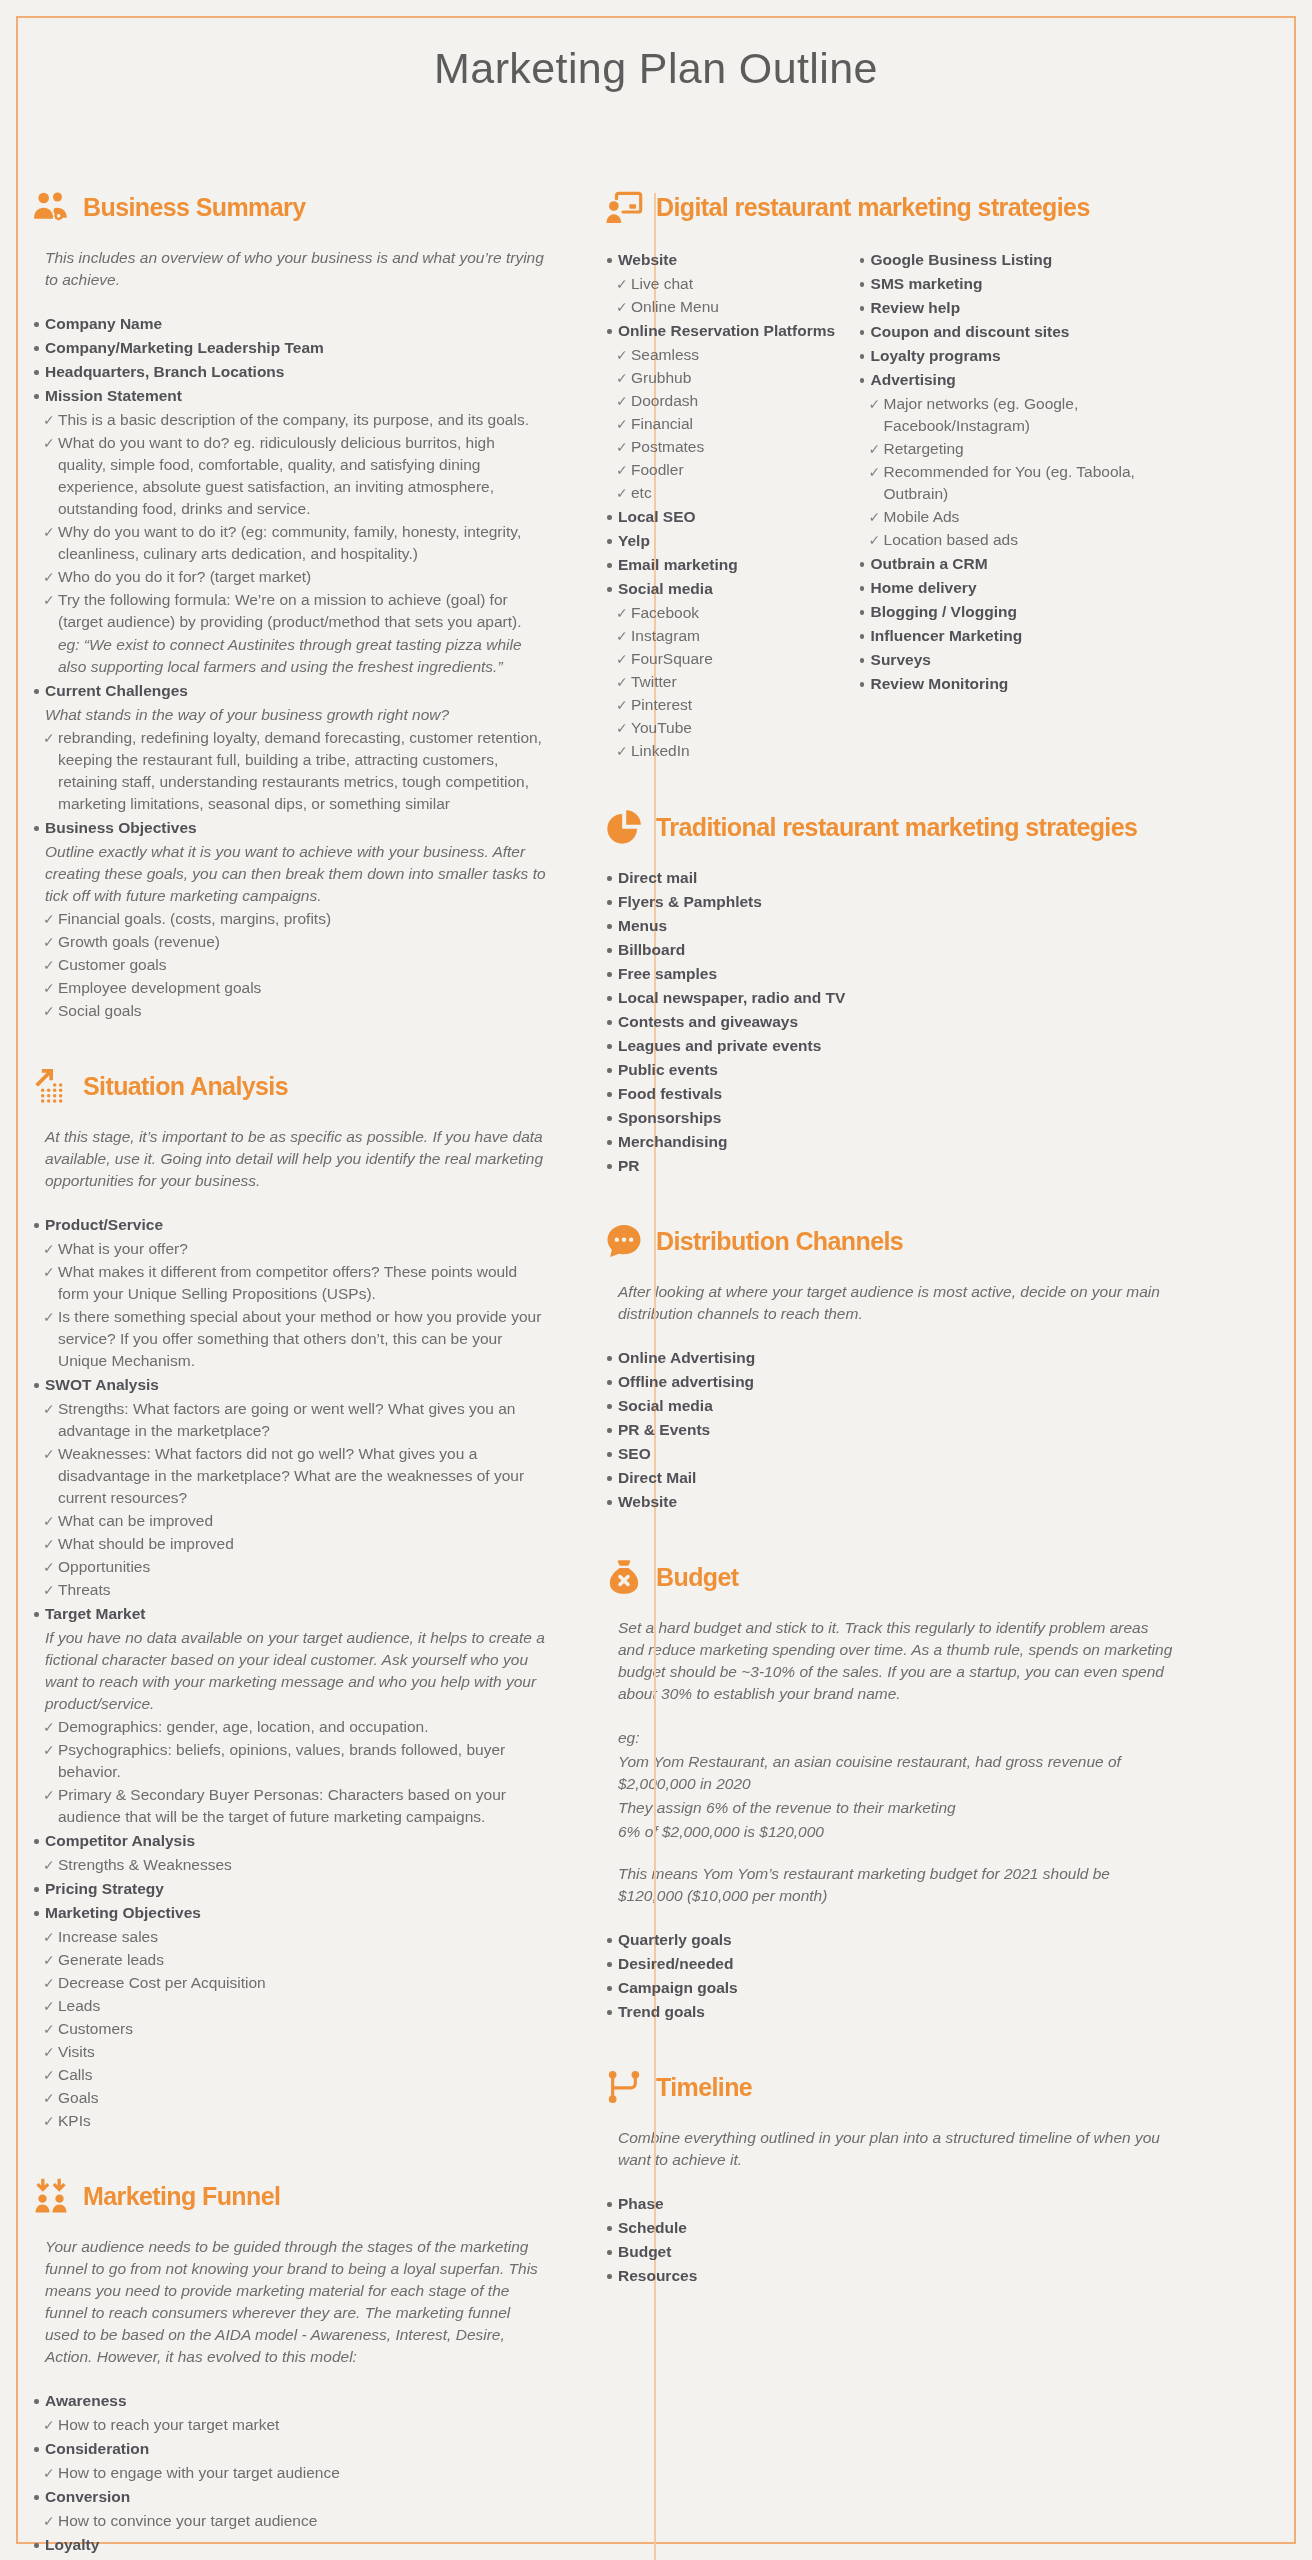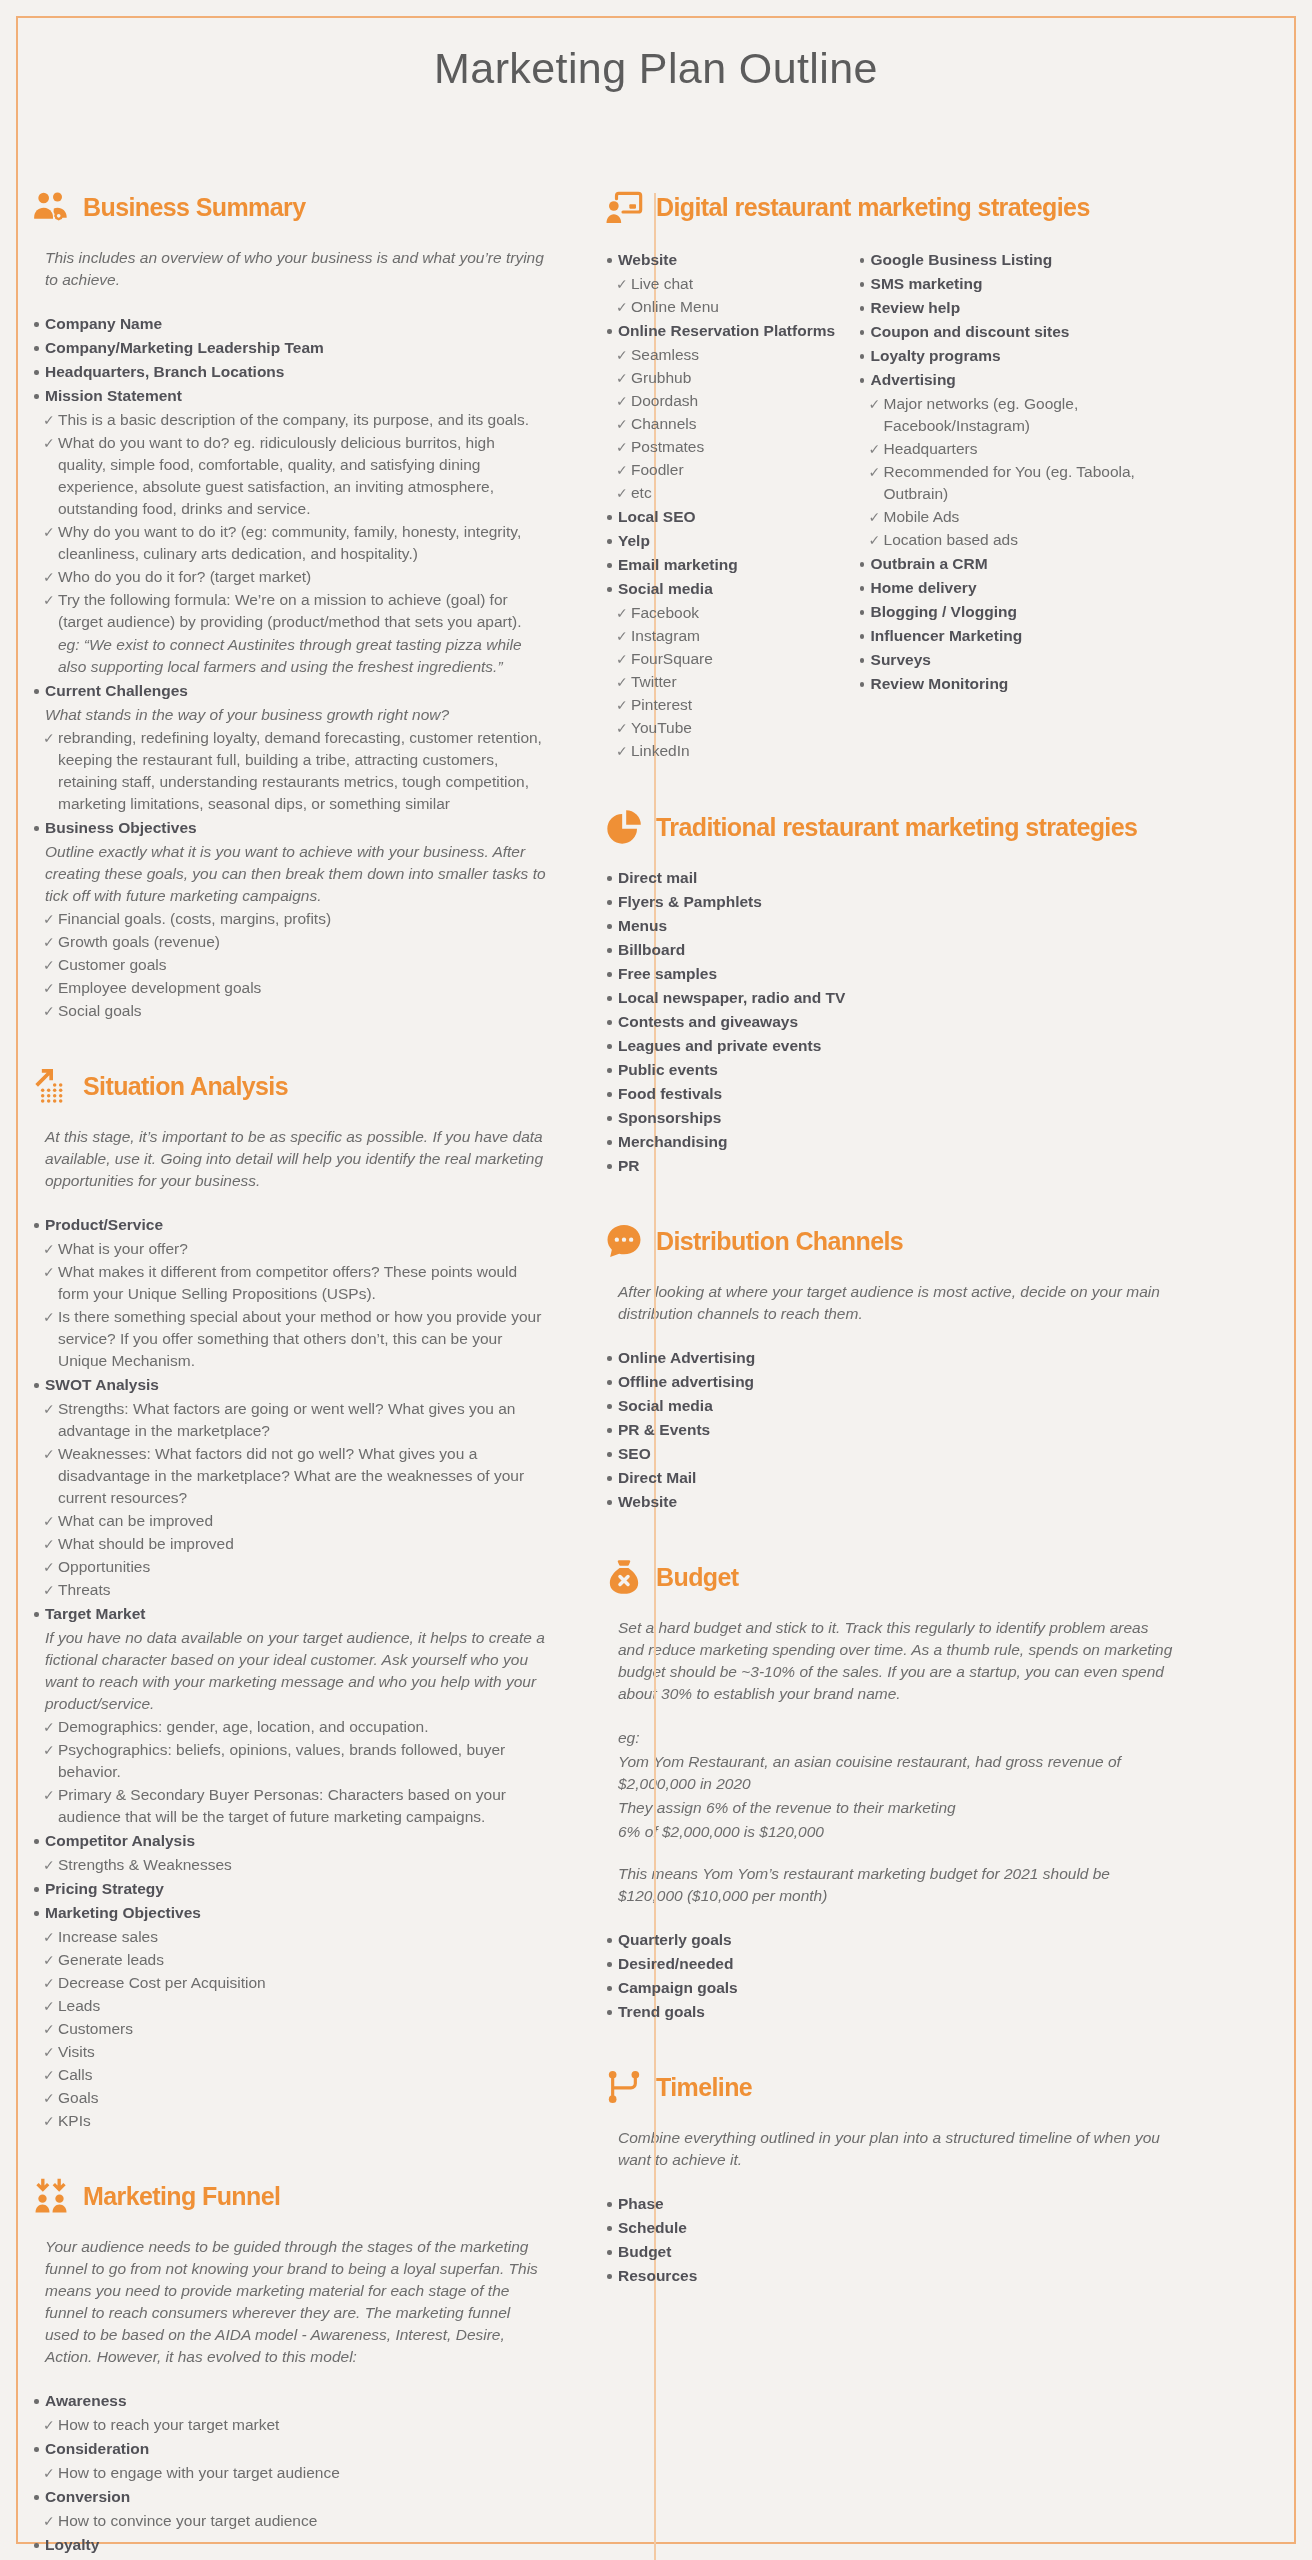--- a/index.html
+++ b/index.html
@@ -197,21 +197,21 @@
           </div>
           <div class="subcols">
             <div class="subcol-left">
               <div class="row b"><span class="txt">Website</span></div>
               <div class="row c"><span class="mark">✓</span><span class="txt">Live chat</span></div>
               <div class="row c"><span class="mark">✓</span><span class="txt">Online Menu</span></div>
               <div class="row b"><span class="txt">Online Reservation Platforms</span></div>
               <div class="row c"><span class="mark">✓</span><span class="txt">Seamless</span></div>
               <div class="row c"><span class="mark">✓</span><span class="txt">Grubhub</span></div>
               <div class="row c"><span class="mark">✓</span><span class="txt">Doordash</span></div>
-              <div class="row c"><span class="mark">✓</span><span class="txt">Channels</span></div>
+              <div class="row c"><span class="mark">✓</span><span class="txt">Financial</span></div>
               <div class="row c"><span class="mark">✓</span><span class="txt">Postmates</span></div>
               <div class="row c"><span class="mark">✓</span><span class="txt">Foodler</span></div>
               <div class="row c"><span class="mark">✓</span><span class="txt">etc</span></div>
               <div class="row b"><span class="txt">Local SEO</span></div>
               <div class="row b"><span class="txt">Yelp</span></div>
               <div class="row b"><span class="txt">Email marketing</span></div>
               <div class="row b"><span class="txt">Social media</span></div>
               <div class="row c"><span class="mark">✓</span><span class="txt">Facebook</span></div>
               <div class="row c"><span class="mark">✓</span><span class="txt">Instagram</span></div>
               <div class="row c"><span class="mark">✓</span><span class="txt">FourSquare</span></div>
@@ -221,21 +221,21 @@
               <div class="row c"><span class="mark">✓</span><span class="txt">LinkedIn</span></div>
             </div>
             <div class="subcol-right">
               <div class="row b"><span class="txt">Google Business Listing</span></div>
               <div class="row b"><span class="txt">SMS marketing</span></div>
               <div class="row b"><span class="txt">Review help</span></div>
               <div class="row b"><span class="txt">Coupon and discount sites</span></div>
               <div class="row b"><span class="txt">Loyalty programs</span></div>
               <div class="row b"><span class="txt">Advertising</span></div>
               <div class="row c"><span class="mark">✓</span><span class="txt">Major networks (eg. Google, Facebook/Instagram)</span></div>
-              <div class="row c"><span class="mark">✓</span><span class="txt">Headquarters</span></div>
+              <div class="row c"><span class="mark">✓</span><span class="txt">Retargeting</span></div>
               <div class="row c"><span class="mark">✓</span><span class="txt">Recommended for You (eg. Taboola, Outbrain)</span></div>
               <div class="row c"><span class="mark">✓</span><span class="txt">Mobile Ads</span></div>
               <div class="row c"><span class="mark">✓</span><span class="txt">Location based ads</span></div>
               <div class="row b"><span class="txt">Outbrain a CRM</span></div>
               <div class="row b"><span class="txt">Home delivery</span></div>
               <div class="row b"><span class="txt">Blogging / Vlogging</span></div>
               <div class="row b"><span class="txt">Influencer Marketing</span></div>
               <div class="row b"><span class="txt">Surveys</span></div>
               <div class="row b"><span class="txt">Review Monitoring</span></div>
             </div>

